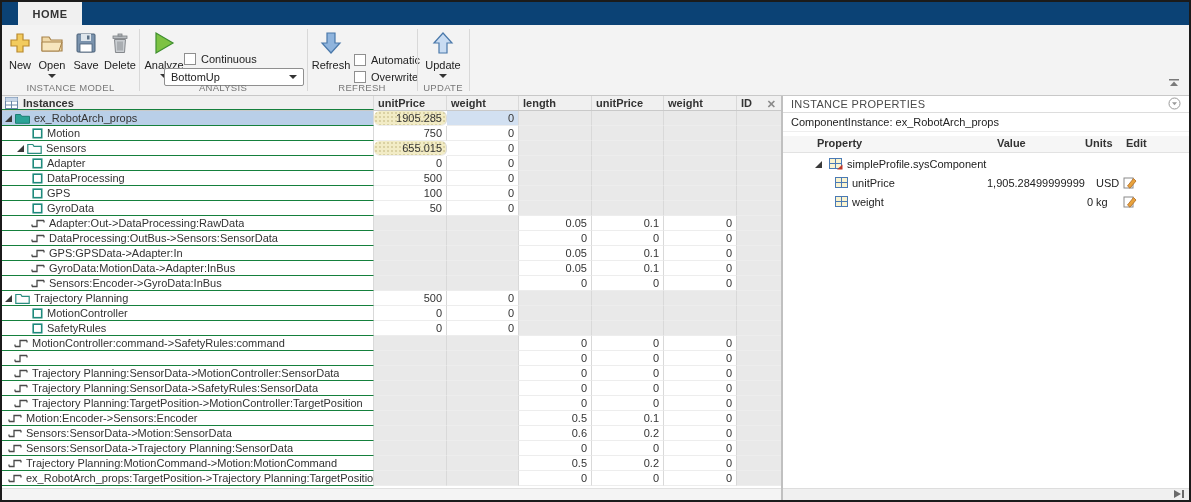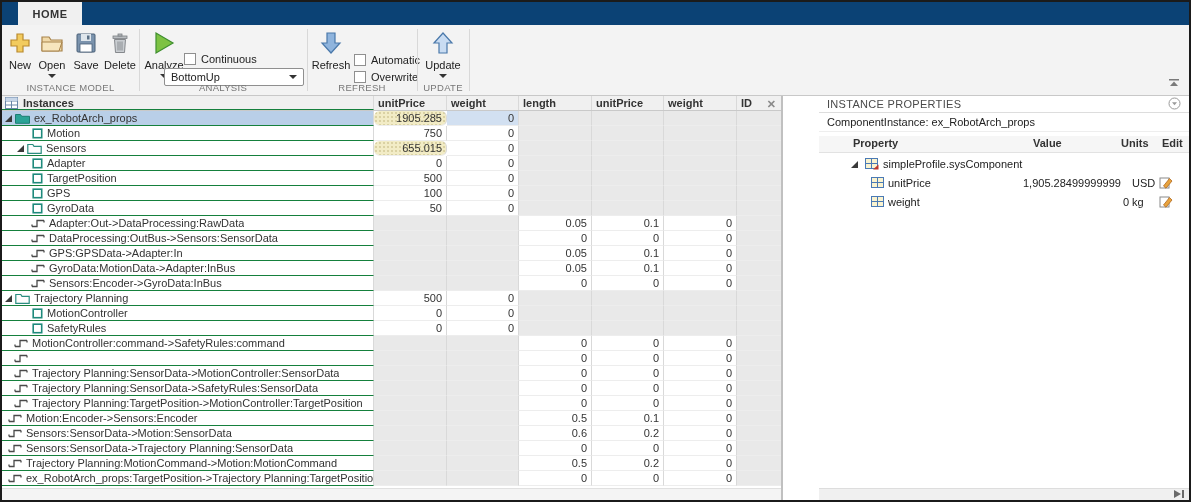--- a/index.html
+++ b/index.html
@@ -45,21 +45,21 @@
   .selT { background:#b9cfe8; }
   .selB { background:#d2e0f1; }
   .toggle { flex:none; margin-right:3px; }
   .ticon { flex:none; margin-right:4px; display:flex; align-items:center; }
   .tlabel { overflow:hidden; white-space:nowrap; }
   .grid-bottom { position:absolute; left:0; right:0; bottom:0; height:12px; background:#f4f4f4; border-top:1px solid #e0e0e0; }
   .close-x { position:absolute; right:5px; top:1px; font-size:11px; font-weight:bold; color:#8a8a8a; cursor:default; }
   .ihead-icon { margin:0 5px 0 3px; display:flex; align-items:center; }
 
   
-  .props { position:relative; flex:1; background:#fff; font-size:11px; color:#222; overflow:hidden;margin-left:36px; }
+  .props { position:relative; flex:1; background:#fff; font-size:11px; color:#222; overflow:hidden; }
   .ptitle { position:absolute; left:0; top:0; right:0; height:17px; border-bottom:1px solid #ddd;
             display:flex; align-items:center; padding:0 8px; color:#4a4a4a; font-size:11px; letter-spacing:0.3px; }
   .ptitle .sp { flex:1; }
   .pinstance { position:absolute; left:0; top:17px; right:0; height:19px; display:flex; align-items:center; padding:0 8px; border-bottom:1px solid #eee; }
   .phead { position:absolute; left:0; top:40px; right:0; height:17px; background:#f6f6f6; border-bottom:1px solid #e2e2e2;
            font-weight:bold; color:#333; }
   .pcol-prop { position:absolute; left:34px; top:1px; }
   .pcol-val  { position:absolute; left:214px; top:1px; }
   .pcol-units{ position:absolute; left:302px; top:1px; }
   .pcol-edit { position:absolute; left:343px; top:1px; }
@@ -292,21 +292,21 @@
               <div class="ncell c-w2 dis"></div>
               <div class="ncell c-id dis"></div>
             </div>
             <div class="grow">
               <div class="tcell" style="padding-left: 30px;">
                 <span class="ticon">
                   <svg width="11" height="11" viewBox="0 0 11 11">
                     <rect x="1.2" y="1.2" width="8.5" height="8.5" fill="#fff" stroke="#1f8a7c" stroke-width="1.6"></rect>
                   </svg>
                 </span>
-                <span class="tlabel">TargetPosition</span>
+                <span class="tlabel">DataProcessing</span>
               </div>
               <div class="ncell c-up">500</div>
               <div class="ncell c-w">0</div>
               <div class="ncell c-len dis"></div>
               <div class="ncell c-up2 dis"></div>
               <div class="ncell c-w2 dis"></div>
               <div class="ncell c-id dis"></div>
             </div>
             <div class="grow">
               <div class="tcell" style="padding-left: 30px;">

